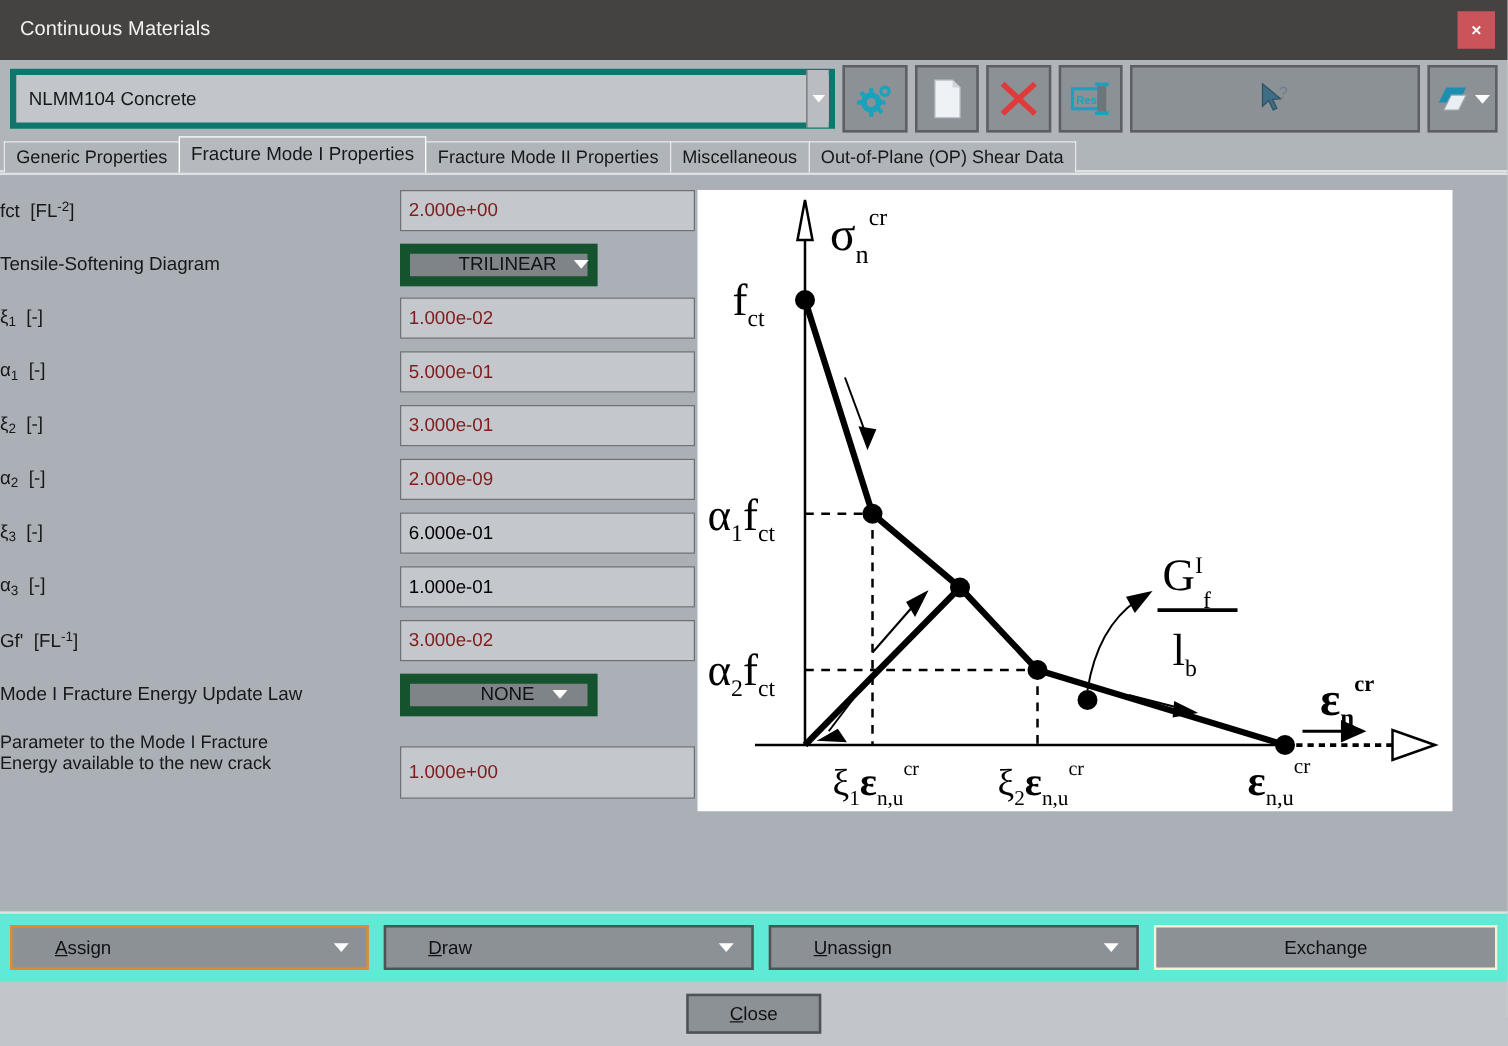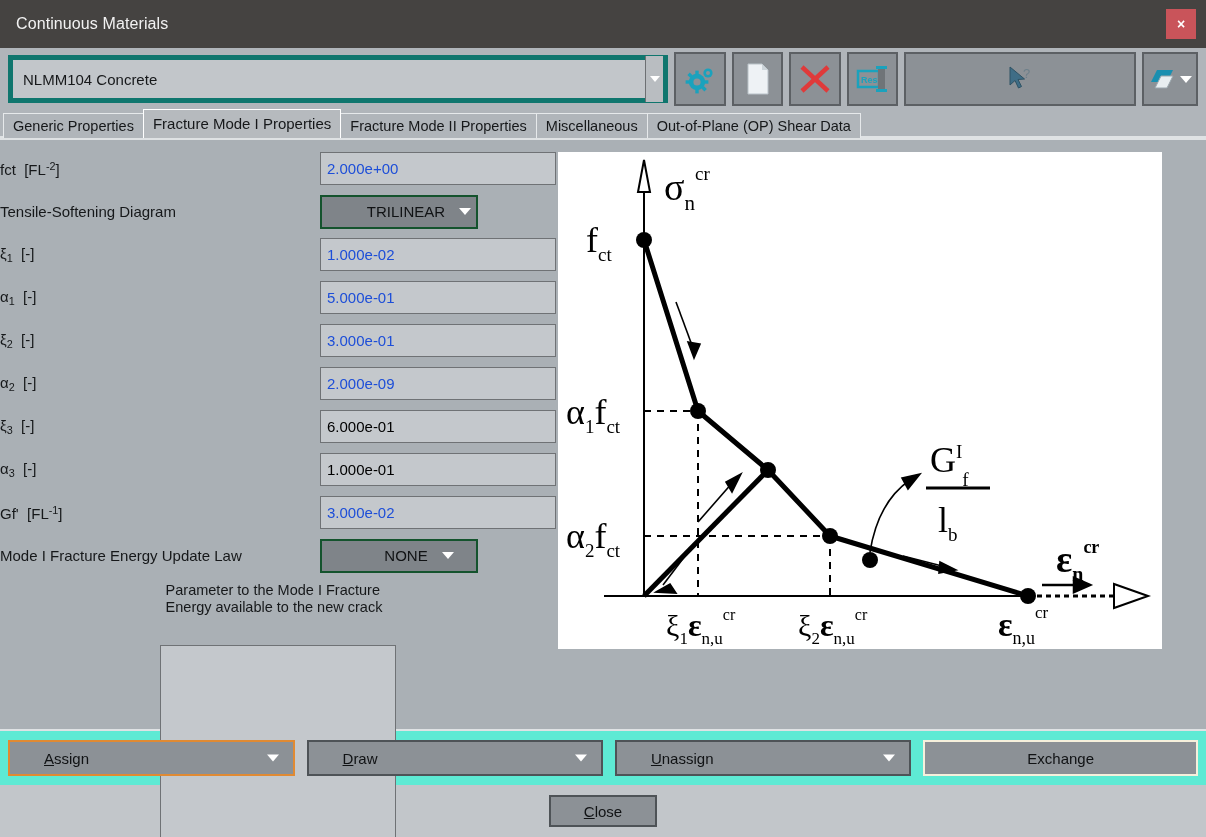--- a/index.html
+++ b/index.html
@@ -192,32 +192,32 @@
     font-size: 14.5px;
   }
   .finput {
     width: 236px;
     flex: 0 0 236px;
     height: 33px;
     background: #c4c8cc;
     border: 1px solid #6f7275;
     box-sizing: border-box;
     font-size: 15px;
-    color: #1d4ed8;
+    color: #7f1d1d;
     display: flex;
     align-items: center;
     padding-left: 6px;
   }
   .finput.disabled { color: #000000; }
   .fselect {
     width: 158px;
     flex: 0 0 158px;
     height: 34px;
     background: #7f8489;
-    border: 2px solid #14532d;
+    border: 8px solid #14532d;
     box-sizing: border-box;
     display: flex;
     align-items: center;
     justify-content: center;
     gap: 14px;
     font-size: 15px;
     color: #101214;
     cursor: pointer;
     padding-left: 40px;
   }
@@ -461,21 +461,21 @@
       <div class="frow">
         <div class="flabel">Mode I Fracture Energy Update Law</div>
         <div class="fsel-wrap">
           <div class="fselect">
             <span>NONE</span>
             <span class="tri-down"></span>
           </div>
         </div>
       </div>
 
-      <div class="frow" style="height:42px;flex-direction:column;">
+      <div class="frow" style="height:42px;">
         <div class="flabel two-line">
           <div>Parameter to the Mode I Fracture</div>
           <div>Energy available to the new crack</div>
         </div>
         <div class="finput" style="height:42px;margin-top:29px;">1.000e+00</div>
       </div>
 
     </div>
 
     <div class="diagram-wrap">

